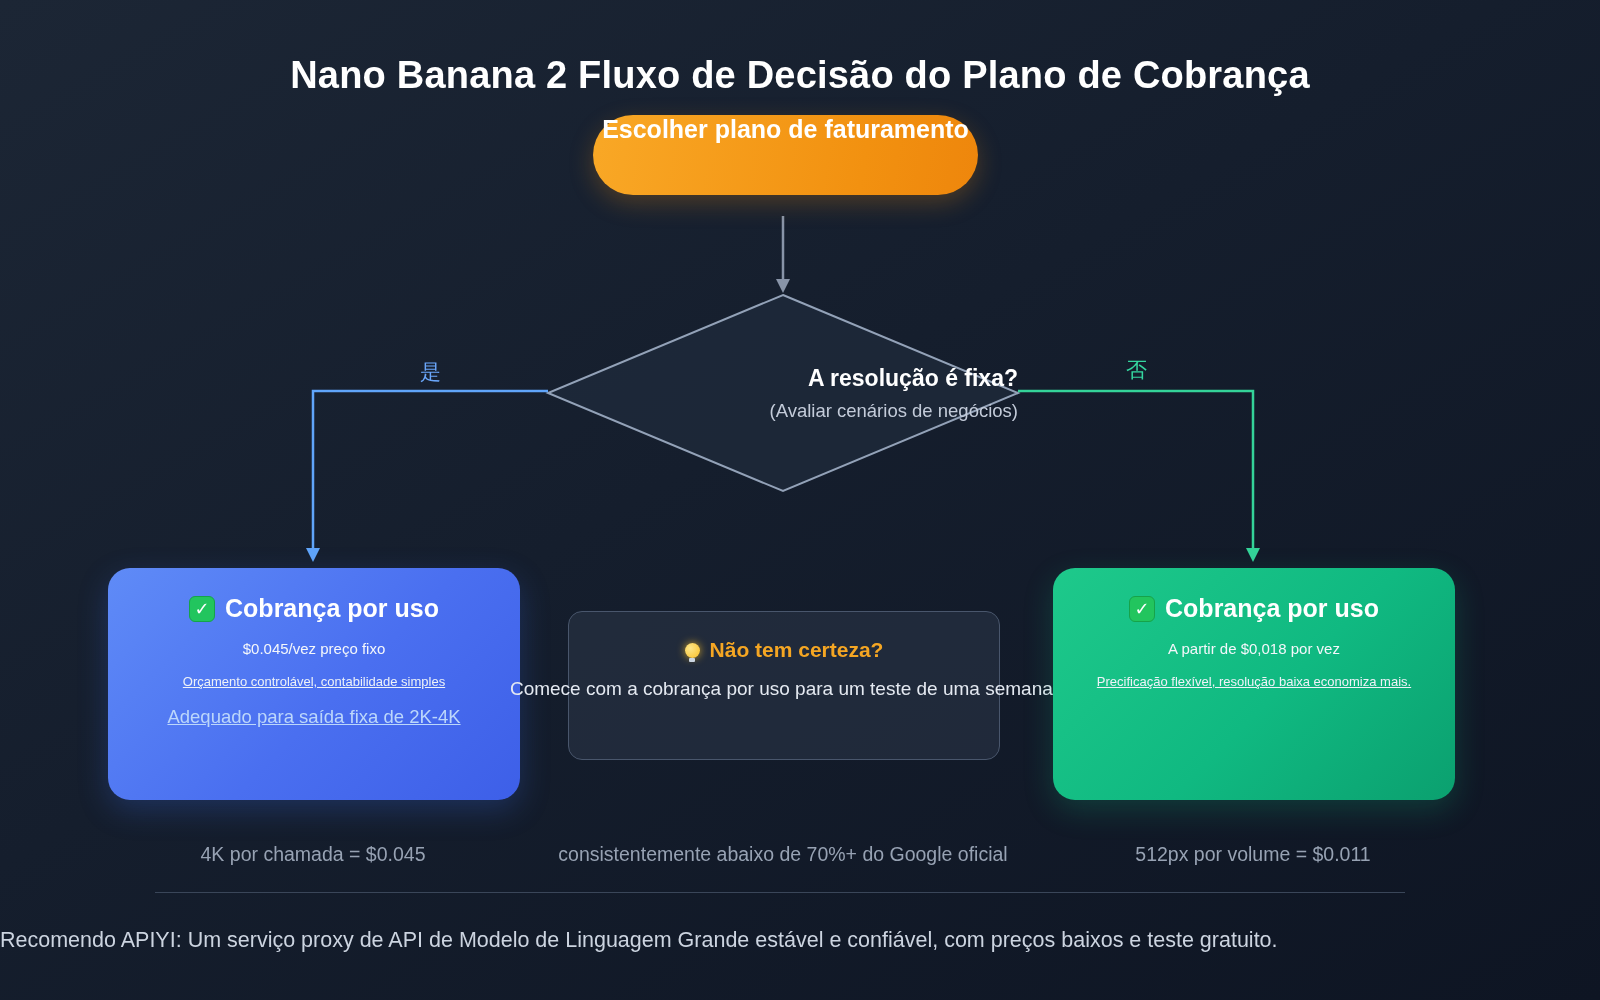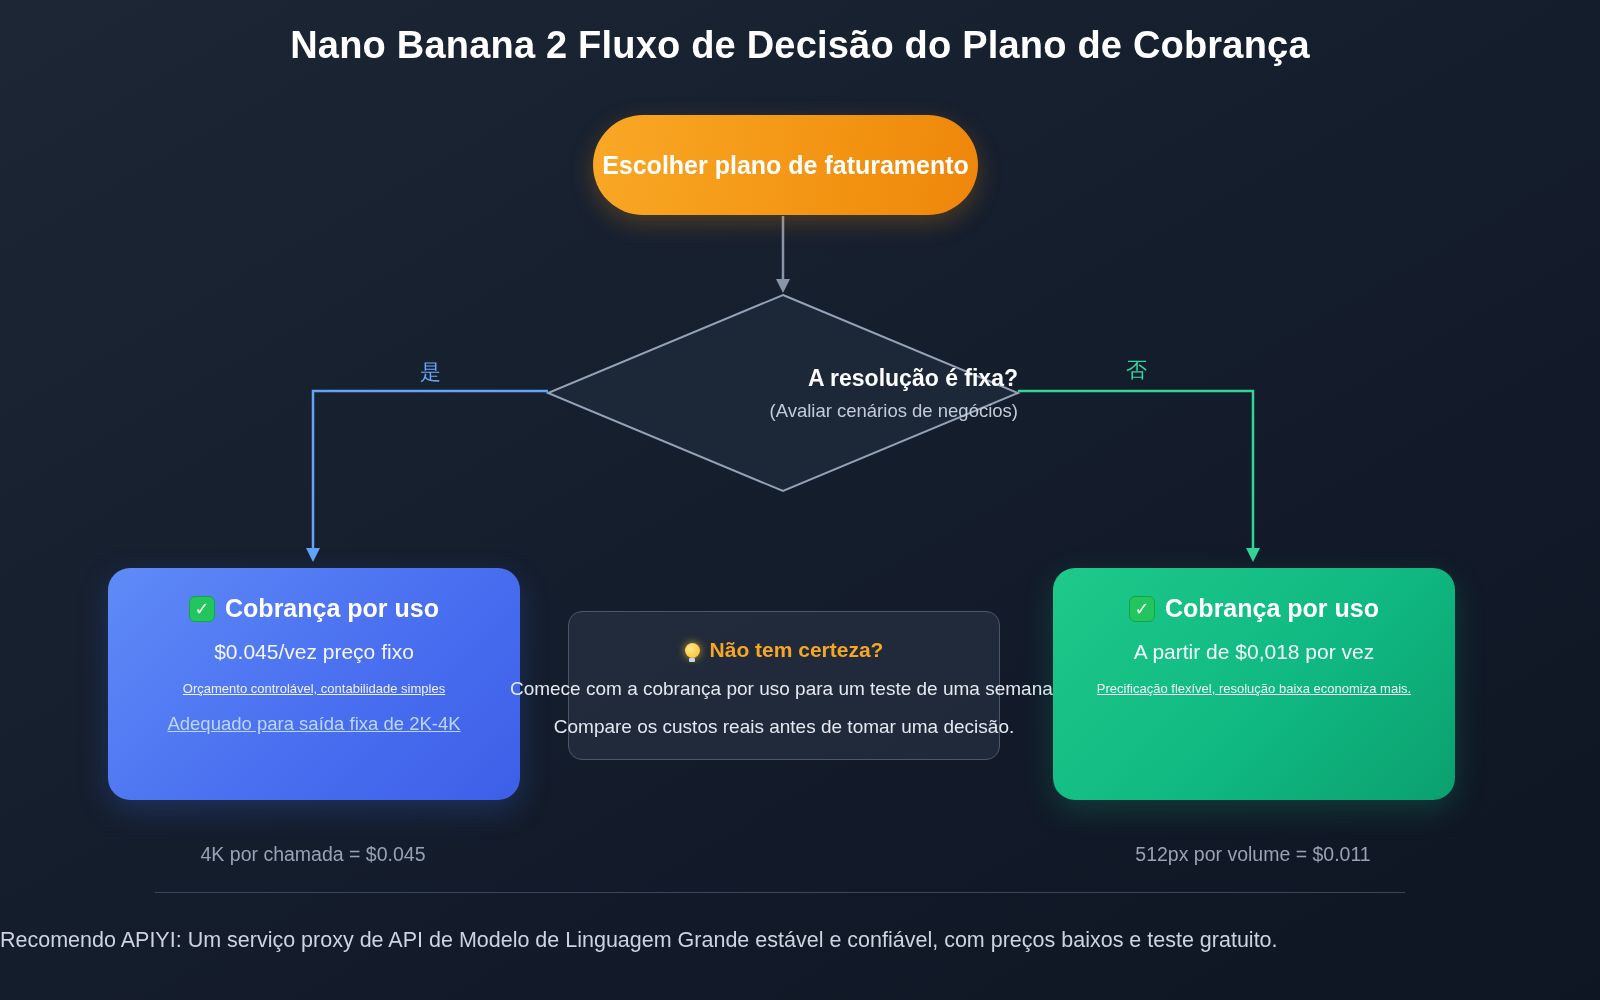--- a/index.html
+++ b/index.html
@@ -11,35 +11,35 @@
   .stage {
     position: relative;
     width: 1600px;
     height: 1000px;
     overflow: hidden;
     background: linear-gradient(150deg, #1c2635 0%, #151e2d 45%, #0e1523 100%);
     color: #f1f5f9;
   }
   .page-title {
     position: absolute;
-    top: 24px; left: 0; width: 100%;
+    top: 54px; left: 0; width: 100%;
     text-align: center;
     font-size: 38px;
     font-weight: 700;
     color: #ffffff;
     letter-spacing: 0.2px;
   }
   
   .start-node {
     position: absolute;
     left: 593px; top: 115px;
-    width: 385px; height: 100px;
+    width: 385px; height: 80px;
     border-radius: 52px;
     background: linear-gradient(100deg, #f9a826 0%, #f29110 70%, #ee860c 100%);
-    display: flex; align-items: center; justify-content: center;
+    display: flex; align-items: flex-start; justify-content: center;
     box-shadow: 0 8px 24px rgba(242,145,16,0.25);
   }
   .start-node .label {
     font-size: 25px; font-weight: 700; color: #ffffff;
   }
   
   svg.connectors {
     position: absolute; left: 0; top: 0;
     width: 1600px; height: 1000px;
     pointer-events: none;
@@ -92,21 +92,21 @@
   .check-icon {
     display: inline-flex; align-items: center; justify-content: center;
     width: 26px; height: 26px;
     border-radius: 6px;
     background: #22c55e;
     border: 1px solid #16a34a;
     color: #ffffff;
     font-size: 18px; font-weight: 700;
     line-height: 1;
   }
-  .result-price { font-size: 21px; color: #f4f7fb; white-space: nowrap; }
+  .result-price { font-size: 15px; color: #f4f7fb; white-space: nowrap; }
   .result-benefit { font-size: 13px; color: #eef2f8; white-space: nowrap; text-decoration: underline; }
   .result-suitable { font-size: 18.5px; white-space: nowrap; text-decoration: underline; }
   .result-box.left  .result-suitable { color: #bcd7fb; }
   .result-box.right .result-suitable { color: #8ff2cd; }
   
   .hint-box {
     position: absolute;
     left: 568px; top: 611px;
     width: 432px; height: 149px;
     border-radius: 14px;
@@ -213,32 +213,32 @@
     <div class="result-benefit">Orçamento controlável, contabilidade simples</div>
     <div class="result-suitable">Adequado para saída fixa de 2K-4K</div>
   </div>
 
   <div class="hint-box">
     <div class="hint-title">
       <span class="bulb-icon"></span>
       <span>Não tem certeza?</span>
     </div>
     <div class="hint-line">Comece com a cobrança por uso para um teste de uma semana.</div>
-    <div class="hint-line">Compare os custos reais antes de tomar uma decisão.</div>
   </div>
 
   <div class="result-box right">
     <div class="result-title">
       <span class="check-icon">✓</span>
       <span>Cobrança por uso</span>
     </div>
     <div class="result-price">A partir de $0,018 por vez</div>
     <div class="result-benefit">Precificação flexível, resolução baixa economiza mais.</div>
   </div>
 
   <div class="stat left">4K por chamada = $0.045</div>
+  <div class="stat center">consistentemente abaixo de 70%+ do Google oficial</div>
   <div class="stat right">512px por volume = $0.011</div>
 
   <div class="divider"></div>
 
   <div class="footer-note">Recomendo APIYI: Um serviço proxy de API de Modelo de Linguagem Grande estável e confiável, com preços baixos e teste gratuito.</div>
 
 </div>
 
 </body></html>

